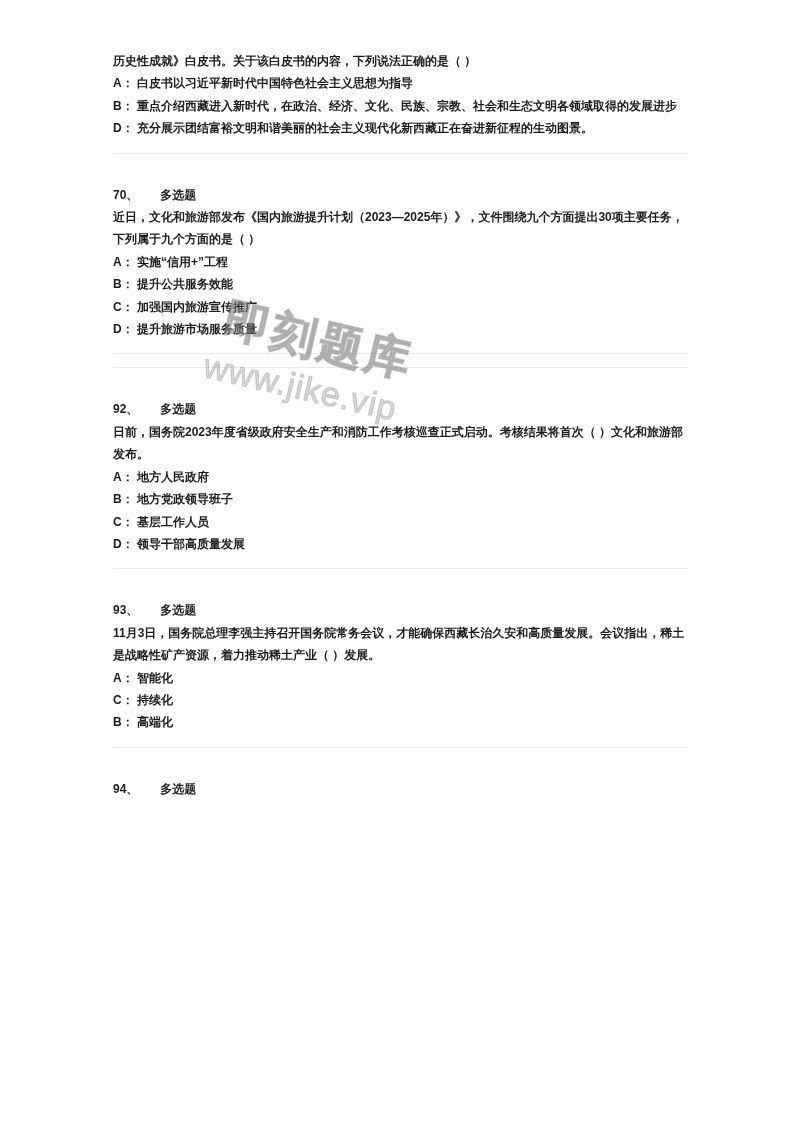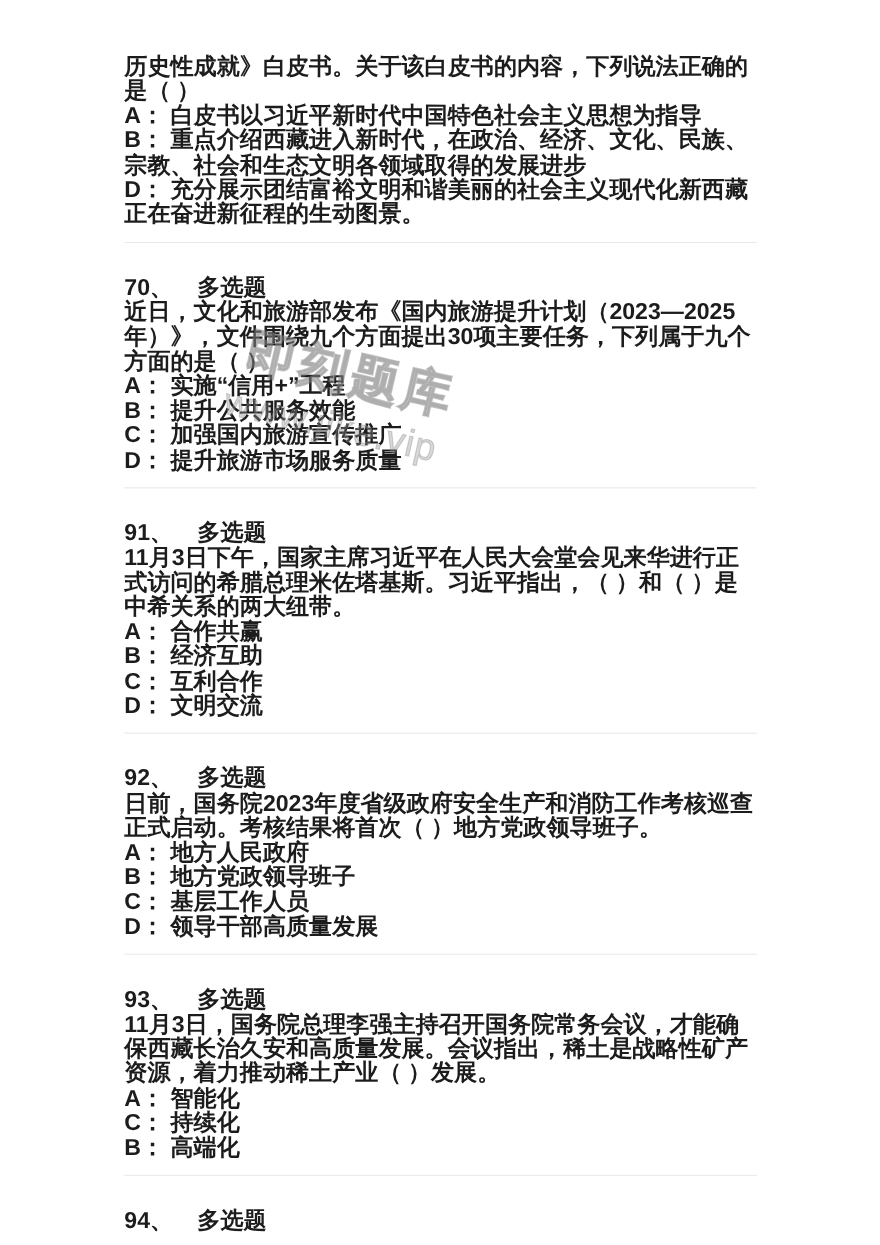--- a/index.html
+++ b/index.html
@@ -12,21 +12,21 @@
     height: 1132px;
     overflow: hidden;
     position: relative;
     font-family: "Liberation Sans", "DejaVu Sans", sans-serif;
   }
   .sheet {
     position: relative;
     width: 575px;
     padding: 50px 112px 0 113px;
     color: #1c1c1c;
-    font-size: 21px;
+    font-size: 12px;
     line-height: 22.4px;
     font-weight: 600;
   }
   .qblock { padding-top: 0; }
   .qblock.spaced { padding-top: 30px; }
   .qhead { white-space: pre-wrap; }
   .qtype { margin-left: 22px; }
   .qbody, .opt {
     margin: 0;
     white-space: pre-wrap;
@@ -89,34 +89,26 @@
     <div class="qhead"><span>70、</span><span class="qtype">多选题</span></div>
     <p class="qbody">近日，文化和旅游部发布《国内旅游提升计划（2023—2025年）》，文件围绕九个方面提出30项主要任务，下列属于九个方面的是（ ）</p>
     <p class="opt">A： 实施“信用+”工程</p>
     <p class="opt">B： 提升公共服务效能</p>
     <p class="opt">C： 加强国内旅游宣传推广</p>
     <p class="opt">D： 提升旅游市场服务质量</p>
   </section>
 
   <hr class="divider">
 
-  <section class="qblock spaced">
-    <div class="qhead"><span>91、</span><span class="qtype">多选题</span></div>
-    <p class="qbody">11月3日下午，国家主席习近平在人民大会堂会见来华进行正式访问的希腊总理米佐塔基斯。习近平指出，（ ）和（ ）是中希关系的两大纽带。</p>
-    <p class="opt">A： 合作共赢</p>
-    <p class="opt">B： 经济互助</p>
-    <p class="opt">C： 互利合作</p>
-    <p class="opt">D： 文明交流</p>
-  </section>
 
   <hr class="divider">
 
   <section class="qblock spaced">
     <div class="qhead"><span>92、</span><span class="qtype">多选题</span></div>
-    <p class="qbody">日前，国务院2023年度省级政府安全生产和消防工作考核巡查正式启动。考核结果将首次（ ）地方党政领导班子。</p>
+    <p class="qbody">日前，国务院2023年度省级政府安全生产和消防工作考核巡查正式启动。考核结果将首次（ ）文化和旅游部发布。</p>
     <p class="opt">A： 地方人民政府</p>
     <p class="opt">B： 地方党政领导班子</p>
     <p class="opt">C： 基层工作人员</p>
     <p class="opt">D： 领导干部高质量发展</p>
   </section>
 
   <hr class="divider">
 
   <section class="qblock spaced">
     <div class="qhead"><span>93、</span><span class="qtype">多选题</span></div>

